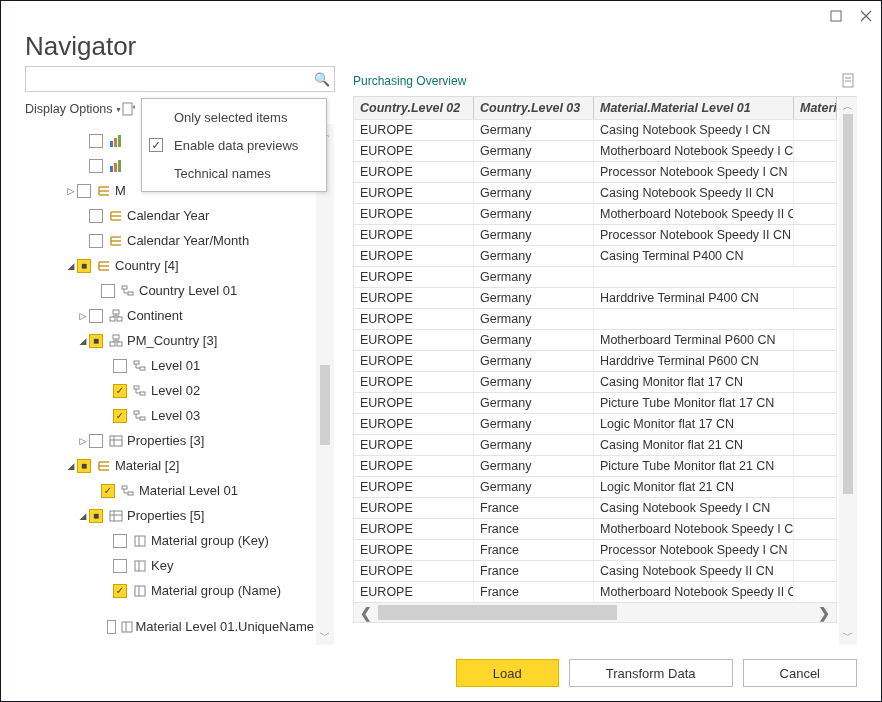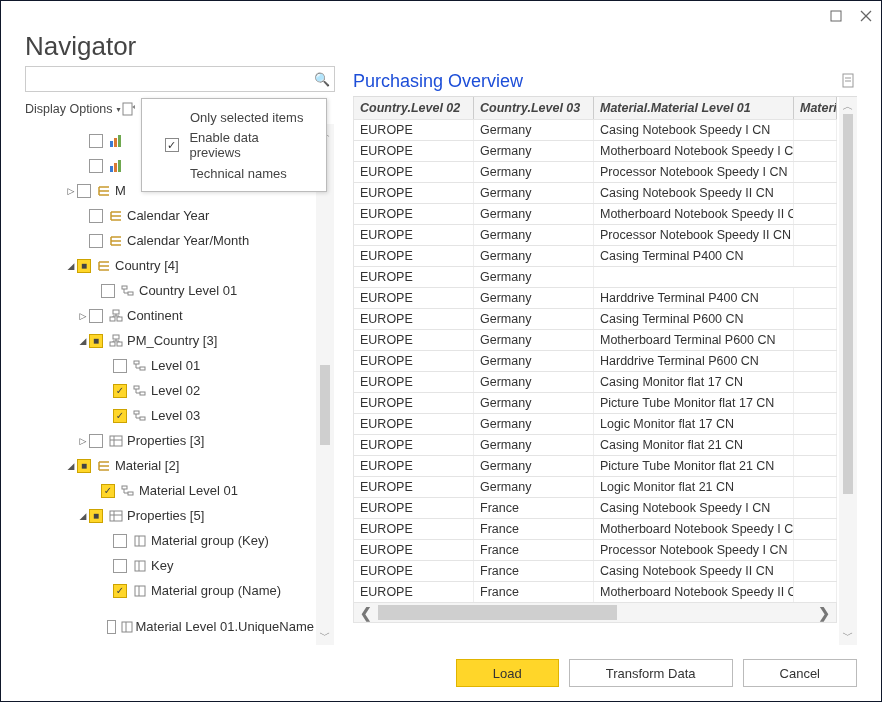--- a/index.html
+++ b/index.html
@@ -10,38 +10,38 @@
   .header { padding: 0 24px 4px 24px; font-size: 26px; font-weight: 300; color: #444; }
   .body { flex: 1; display: flex; padding: 0 24px; gap: 18px; overflow: hidden; }
   .left { width: 310px; display: flex; flex-direction: column; position: relative; }
   .search { display: flex; border: 1px solid #ccc; height: 26px; align-items: center; margin-bottom: 6px; }
   .search input { border: none; flex: 1; outline: none; font-size: 13px; padding: 0 6px; height: 100%; }
   .search .icon { width: 24px; text-align: center; color: #0a66c2; font-size: 13px; }
   .display-row { display: flex; align-items: center; height: 22px; margin-bottom: 4px; font-size: 12.5px; color: #444; position: relative; }
   .display-btn { display: flex; align-items: center; gap: 4px; cursor: default; }
   .drop-tri { font-size: 8px; color: #555; }
   .refresh-icon { color: #666; width: 16px; height: 16px; }
-  .menu { position: absolute; left: 116px; top: 0px; background: #fff; border: 1px solid #bbb; width: 186px; box-shadow: 1px 1px 4px rgba(0,0,0,0.15); padding: 4px 16px; z-index: 20; }
+  .menu { position: absolute; left: 116px; top: 0px; background: #fff; border: 1px solid #bbb; width: 186px; box-shadow: 1px 1px 4px rgba(0,0,0,0.15); padding: 4px 0; z-index: 20; }
   .menu-item { display: flex; align-items: center; height: 28px; padding-left: 6px; gap: 6px; font-size: 13px; }
   .menu-check { width: 20px; display: inline-flex; justify-content: center; align-items: center; }
   .menu-check .cb { width: 14px; height: 14px; border: 1px solid #888; display: inline-flex; align-items: center; justify-content: center; font-size: 11px; color: #333; }
   .tree-wrap { flex: 1; display: flex; overflow: hidden; border-right: 1px solid transparent; }
   .tree { flex: 1; overflow: hidden; padding-top: 4px; }
   .tree-row { display: flex; align-items: center; height: 25px; white-space: nowrap; }
   .tw { width: 12px; text-align: center; color: #555; font-size: 9px; }
   .cb { width: 14px; height: 14px; border: 1px solid #999; background: #fff; display: inline-flex; align-items: center; justify-content: center; font-size: 10px; color: #444; margin-right: 4px; }
   .cb.checked { background: #ffd629; border-color: #cda300; }
   .ci { width: 18px; display: inline-flex; align-items: center; justify-content: center; color: #888; }
   .lbl { padding-left: 2px; }
   .scrollbar-v { width: 18px; display: flex; flex-direction: column; align-items: center; justify-content: space-between; background: #f5f5f5; margin-left: 2px; padding: 2px 0; }
   .scrollbar-v .arrow { color: #888; font-size: 11px; }
   .scrollbar-v .thumb { width: 10px; background: #cfcfcf; flex-grow: 0; }
   .right { flex: 1; display: flex; flex-direction: column; overflow: hidden; }
   .right-head { display: flex; justify-content: space-between; align-items: center; height: 30px; }
-  .right-title { font-size: 18px; color: #1d4ed8; font-weight: 400; }
+  .right-title { font-size: 12px; color: #0f766e; font-weight: 400; }
   .right-icon { color: #888; }
   .grid-wrap { flex: 1; display: flex; overflow: hidden; border-top: 1px solid #ddd; }
   .grid { flex: 1; overflow: hidden; font-size: 12.5px; }
   .grow { display: flex; border-bottom: 1px solid #e4e4e4; border-left: 1px solid #e4e4e4; height: 21px; align-items: stretch; }
   .grow.head { background: #f4f4f4; font-weight: 400; color: #333; height: 23px; font-style: italic; }
   .grow.head .gcell { border-right: 1px solid #ccc; display:flex; align-items:center; font-weight:600; color:#444;}
   .gcell { padding: 2px 6px; border-right: 1px solid #eee; overflow: hidden; white-space: nowrap; display:flex; align-items:center; }
   .c1 { width: 120px; }
   .c2 { width: 120px; }
   .c3 { width: 200px; }
@@ -425,21 +425,20 @@
               </div>
               <div class="grow">
                 <div class="gcell c1">EUROPE</div>
                 <div class="gcell c2">Germany</div>
                 <div class="gcell c3">Harddrive Terminal P400 CN</div>
                 <div class="gcell c4"></div>
               </div>
               <div class="grow">
                 <div class="gcell c1">EUROPE</div>
                 <div class="gcell c2">Germany</div>
-                <div class="gcell c3">Casing Terminal P600 CN</div>
                 <div class="gcell c4"></div>
               </div>
               <div class="grow">
                 <div class="gcell c1">EUROPE</div>
                 <div class="gcell c2">Germany</div>
                 <div class="gcell c3">Motherboard Terminal P600 CN</div>
                 <div class="gcell c4"></div>
               </div>
               <div class="grow">
                 <div class="gcell c1">EUROPE</div>

